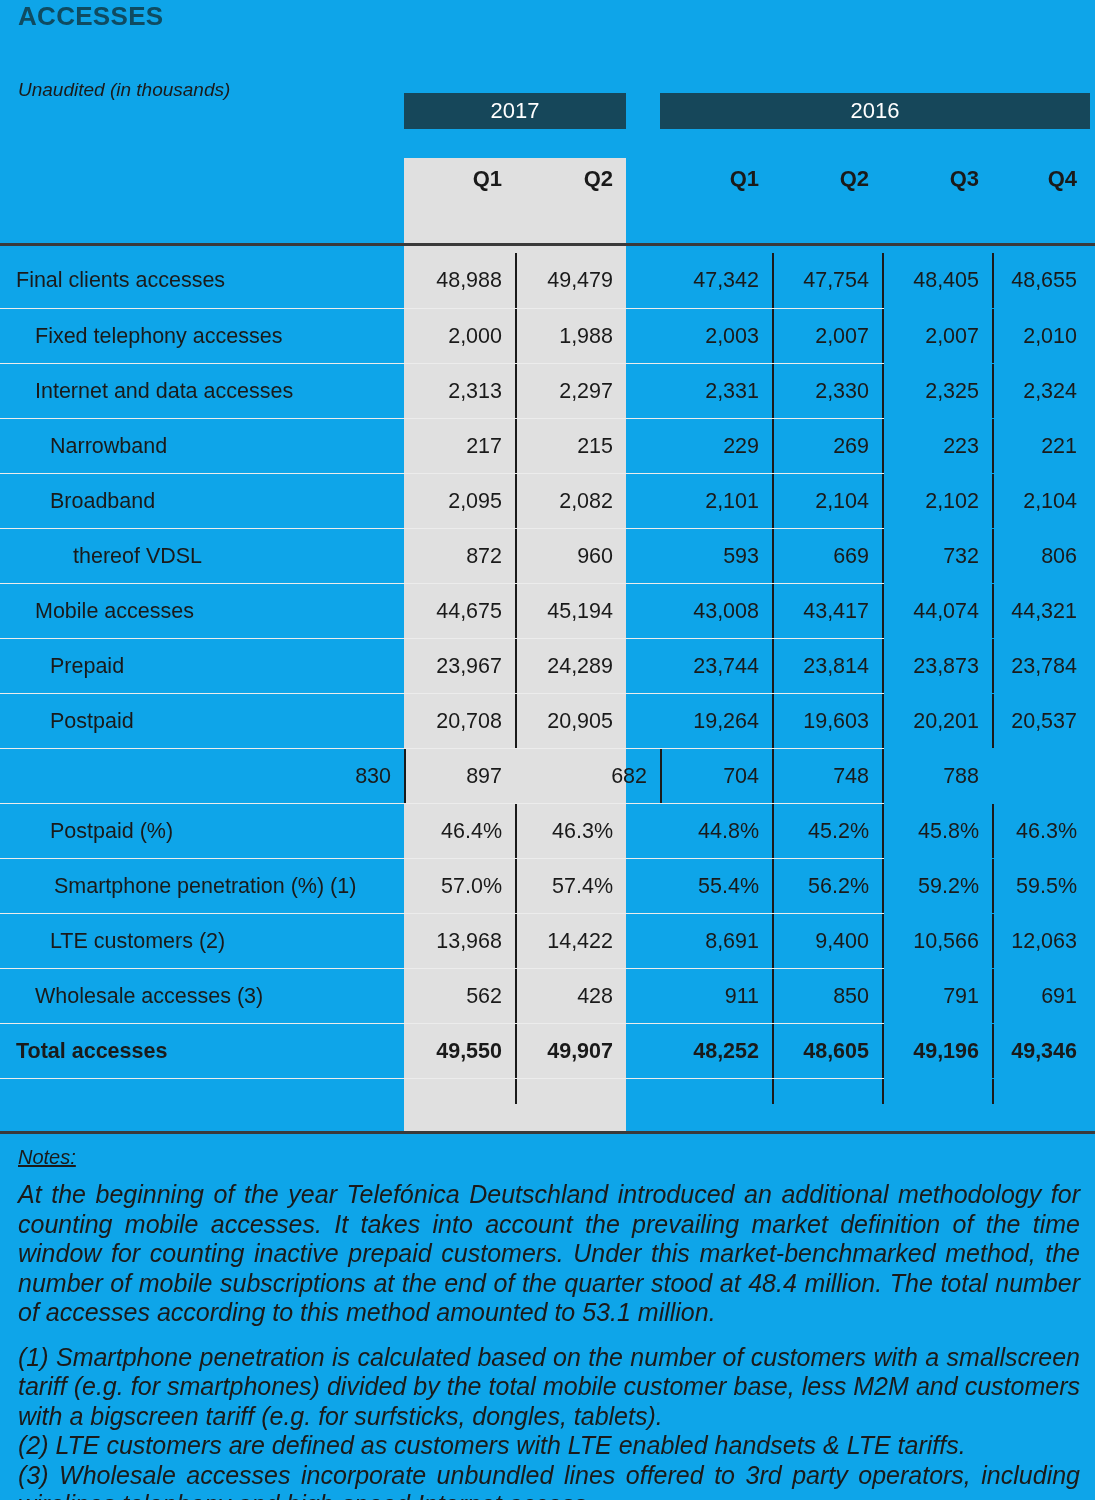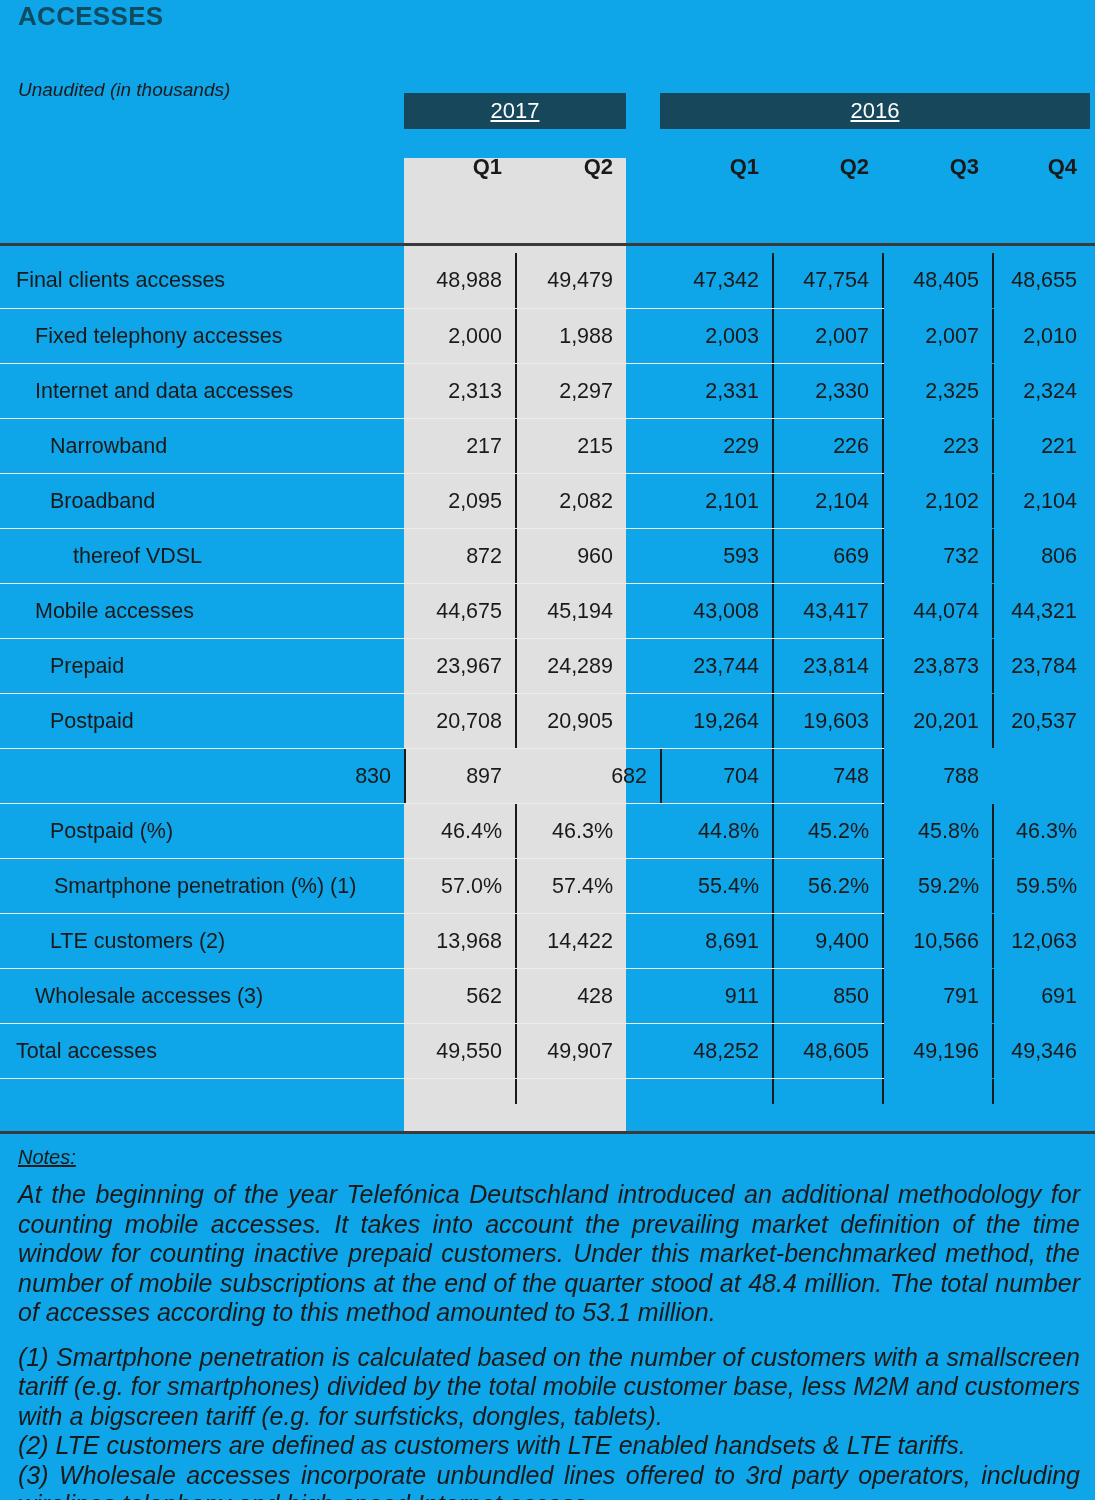--- a/index.html
+++ b/index.html
@@ -10,50 +10,50 @@
   .page-title {
     position:absolute; left:18px; top:1px; margin:0;
     font-size:26px; font-weight:bold; letter-spacing:0.3px; color:#0f4b61;
   }
   .subtitle {
     position:absolute; left:18px; top:79px;
     font-size:19px; font-style:italic; color:#1a1a1a;
   }
   .band {
     position:absolute; top:93px; height:36px; background:#16475a; color:#ffffff;
-    display:flex; align-items:center; justify-content:center; font-size:22px;text-decoration:underline;
+    display:flex; align-items:center; justify-content:center; font-size:22px;
   }
   .band-2017 { left:404px; width:222px; }
   .band-2016 { left:660px; width:430px; }
   .gray-band {
     position:absolute; left:404px; top:158px; width:222px; height:975px;
     background:#e0e0e0;
   }
   .qrow {
-    position:absolute; left:0; top:140px; width:1095px; height:54px;
+    position:absolute; left:0; top:152px; width:1095px; height:54px;
     display:grid; grid-template-columns:404px 111px 111px 34px 112px 110px 110px 98px;
   }
   .qcell {
     display:flex; align-items:center; justify-content:flex-end;
     padding-right:13px; box-sizing:border-box; font-weight:bold; font-size:22px;
   }
   .rule { position:absolute; left:0; width:1095px; height:3px; background:#3a3a3a; }
   .rule-top { top:243px; }
   .rule-bottom { top:1131px; }
   .tbody { position:absolute; left:0; top:253px; width:884px; }
   .trow {
     display:grid; grid-template-columns:404px 111px 111px 34px 112px 110px 110px 98px;
     height:55px; box-sizing:border-box;
   }
   .trow + .trow { border-top:1px solid #ececec; }
   .trow.filler { height:26px; }
   .c { display:flex; align-items:center; box-sizing:border-box; font-size:21.5px; }
   .c.val { justify-content:flex-end; padding-right:13px; }
   .bl { border-left:2px solid #1b1b1b; }
-  .trow.bold .c { font-weight:normal; }
+  .trow.bold .c { font-weight:bold; }
   .notes { position:absolute; left:18px; top:1146px; width:1062px; }
   .notes-h {
     font-size:20px; font-style:italic; text-decoration:underline;
     margin:0 0 11px 0;
   }
   .note {
     margin:0; font-size:25px; font-style:italic; line-height:29.5px;
     text-align:justify; color:#1a1a1a;
   }
   .note.para { margin-bottom:15px; }
@@ -115,21 +115,21 @@
         <div class="c val bl">2,330</div>
         <div class="c val bl">2,325</div>
         <div class="c val bl">2,324</div>
       </div>
       <div class="trow">
         <div class="c label" style="padding-left: 50px;">Narrowband</div>
         <div class="c val">217</div>
         <div class="c val bl">215</div>
         <div class="c"></div>
         <div class="c val">229</div>
-        <div class="c val bl">226</div>
+        <div class="c val bl">269</div>
         <div class="c val bl">223</div>
         <div class="c val bl">221</div>
       </div>
       <div class="trow">
         <div class="c label" style="padding-left: 50px;">Broadband</div>
         <div class="c val">2,095</div>
         <div class="c val bl">2,082</div>
         <div class="c"></div>
         <div class="c val">2,101</div>
         <div class="c val bl">2,104</div>

